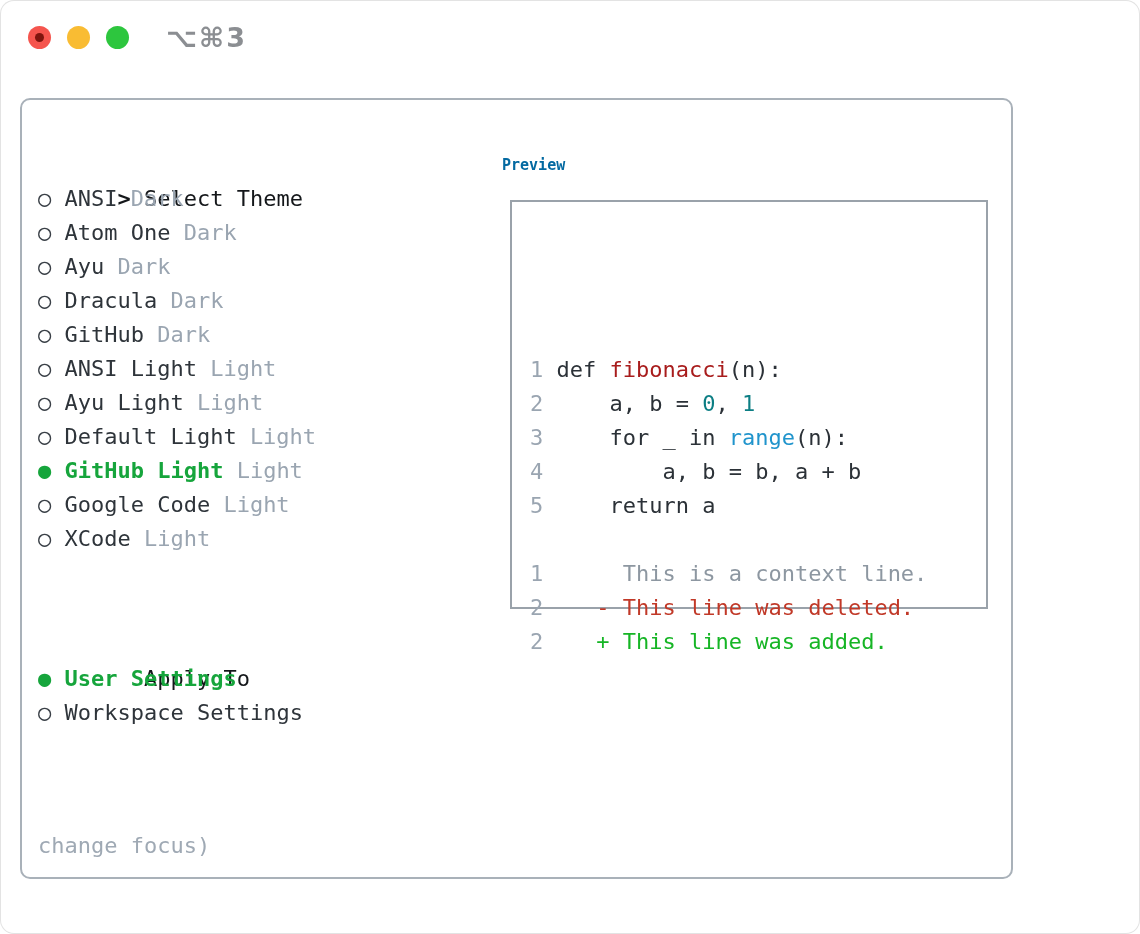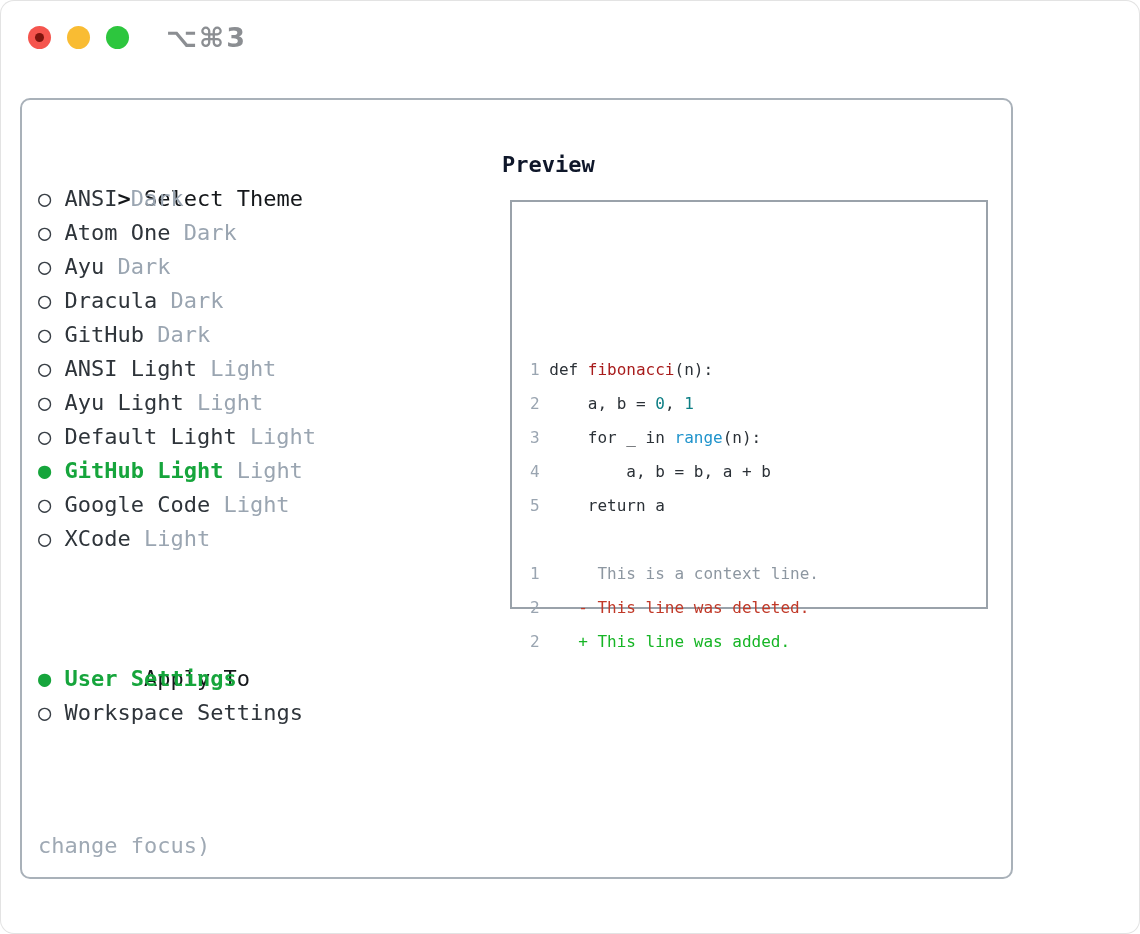--- a/index.html
+++ b/index.html
@@ -36,28 +36,28 @@
   .mk.cur{color:#14171a;font-weight:700;}
   .mk.sel{color:#16a53c;}
   .lb{color:#2e343a;}
   .lb.sel{color:#16a53c;font-weight:bold;}
   .hdr .lb{font-weight:400;color:#14171a;}
   .tg{color:#9aa5b1;margin-left:13.2px;}
   .theme-list{position:absolute;left:38px;top:148px;}
   .apply-block{position:absolute;left:38px;top:628px;}
   .hint{position:absolute;left:38px;top:761px;font-size:22px;line-height:34px;color:#9fa9b4;white-space:pre;}
   
-  .preview-title{position:absolute;left:502px;top:148px;font-size:22px;line-height:34px;font-weight:700;color:#0f172a;}
+  .preview-title{position:absolute;left:502px;top:148px;font-size:15px;line-height:34px;font-weight:700;color:#0369a1;}
   .preview-box{
     position:absolute;left:510px;top:200px;width:474px;height:405px;
     border:2px solid #9aa2aa;background:#fff;
   }
   .codeblock{
     position:absolute;left:18px;top:49px;right:0;
-    font-size:16px;line-height:34px;white-space:pre;
+    font-size:22px;line-height:34px;white-space:pre;
   }
   .line{height:34px;}
   .num{color:#9aa5b1;}
   .code{color:#2b3137;}
   .fn{color:#a81c1c;}
   .lit{color:#0c7e84;}
   .call{color:#2094cc;text-align:right;}
   .ctx{color:#8d97a1;}
   .del{color:#c13928;margin-top:34px;}
   .add{color:#16b525;}

